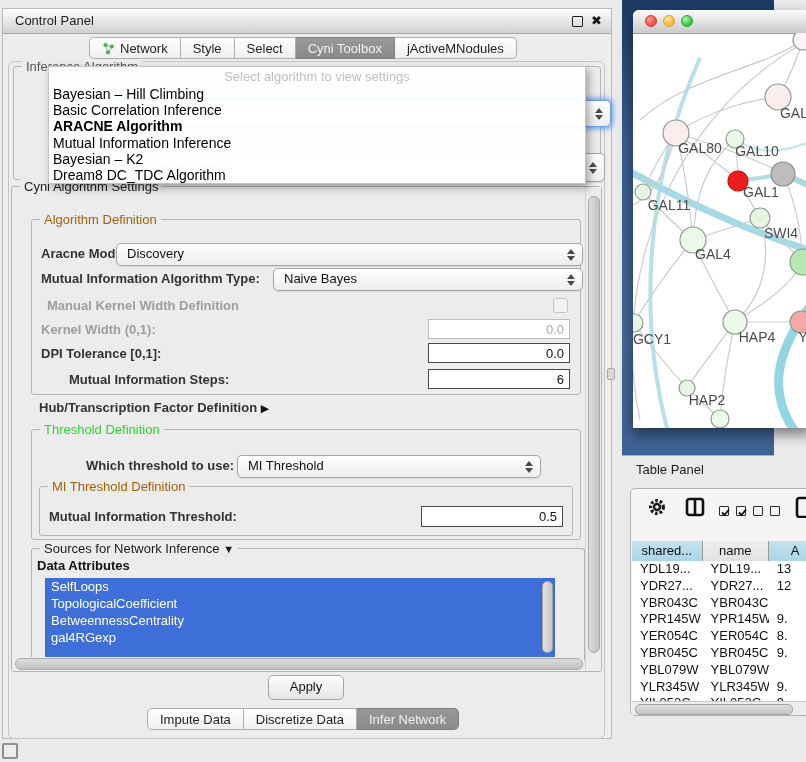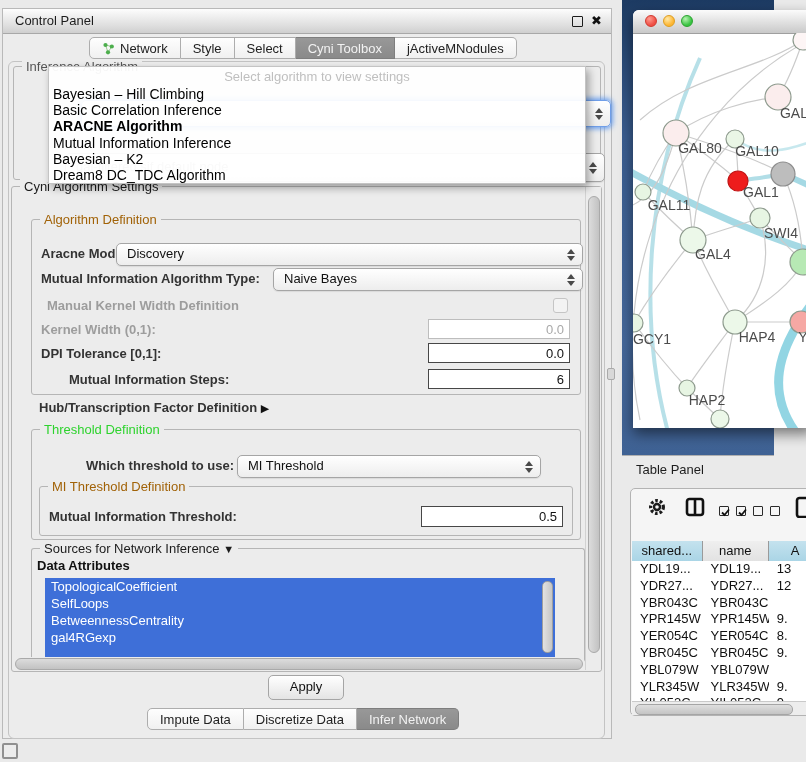--- a/index.html
+++ b/index.html
@@ -256,22 +256,22 @@
         </div>
       </div>
 
       <div class="grp" id="src-grp">
         <span class="lbl">
           <span>Sources for Network Inference</span>
           <span class="arr" style="font-size:11px;">▼</span>
         </span>
         <span class="blabel" style="left:5px;top:9px;color:#111;">Data Attributes</span>
         <div id="attr-list">
-          <div class="attr-item">TopologicalCoefficient</div>
-            <div class="attr-item">SelfLoops</div>
+          <div class="attr-item">SelfLoops</div>
+            <div class="attr-item">TopologicalCoefficient</div>
             <div class="attr-item">BetweennessCentrality</div>
             <div class="attr-item">gal4RGexp</div>
             <div id="attr-scroll"></div>
         </div>
       </div>
 
       <div class="vtrack" style="left:573px;top:0;width:15px;height:483px;">
         <div class="vthumb" style="top:9px;height:455px;"></div>
       </div>
       <div class="htrack" style="left:1px;top:470px;width:571px;height:13px;">

